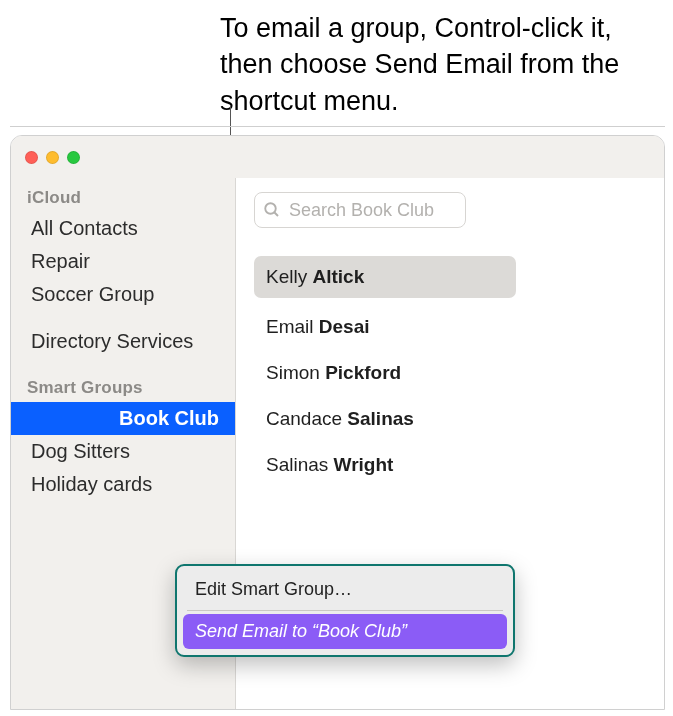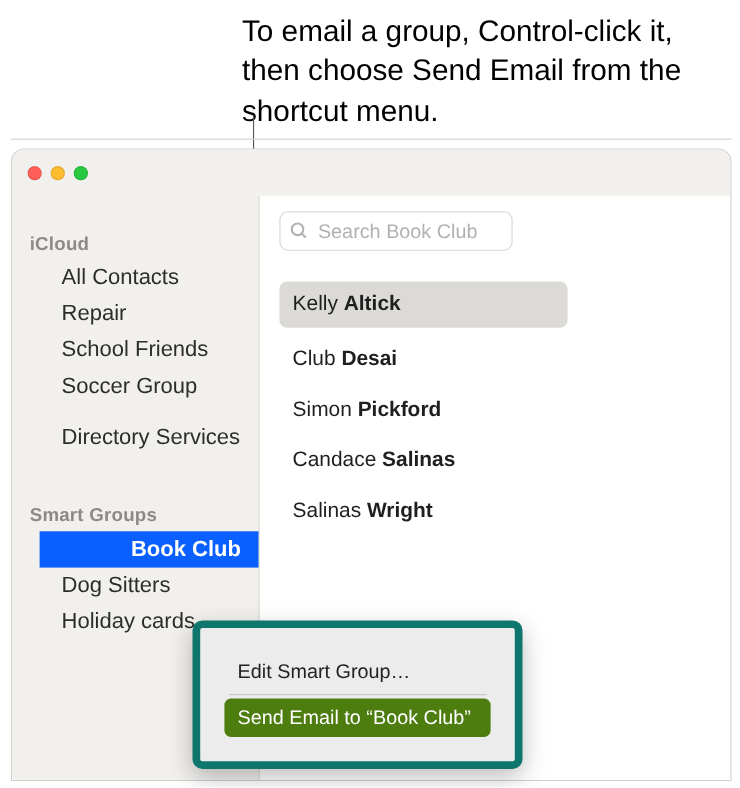--- a/index.html
+++ b/index.html
@@ -75,28 +75,26 @@
       font-size: 20px;
       color: #333;
       position: relative;
     }
     .section-header {
       font-size: 17px;
       color: #8c8a87;
       font-weight: 700;
       padding: 6px 16px 4px;
       letter-spacing: 0.2px;
-      margin-top: 24px;
     }
     .section-header.first { padding-top: 0; }
     .sb-item {
       padding: 5px 16px 5px 20px;
       cursor: default;
       color: #2c2c2c;
-      margin-left: 25px;
     }
     .sb-item.selected {
       background: #0a60ff;
       color: #fff;
       font-weight: 700;
       border-radius: 0;
       text-align: right;
     }
     .sb-section-gap { height: 14px; }
     .main {
@@ -136,43 +134,44 @@
     }
     .contact-row .ln { font-weight: 700; }
     .contact-row.selected {
       background: #dcdad7;
     }
     .contacts-gap { height: 4px; }
     .context-menu {
       position: absolute;
       left: 175px;
       top: 564px;
-      width: 300px;
+      width: 340px;
       background: #ececec;
-      border: 7px solid #0f766e;
+      border: 2px solid #0f766e;
       border-radius: 9px;
-      padding: 22px;
+      padding: 6px;
       box-shadow: 0 8px 22px rgba(0,0,0,0.25);
       z-index: 50;
     }
     .cm-item {
       padding: 7px 12px;
       font-size: 18px;
       color: #222;
       border-radius: 6px;
       cursor: default;
     }
     .cm-divider {
       height: 1px;
       background: #c9c7c4;
       margin: 3px 4px;
     }
     .cm-item.highlight {
-      background: #4d7c0f;
+      background: #8b5cf6;
       color: #fff;
+      font-style: italic;
     }
     
     .top-rule {
       position: absolute;
       left: 10px; right: 8px;
       top: 126px;
       height: 1px;
       background: #cfcfcf;
     }
   </style>
@@ -188,21 +187,20 @@
     <div class="traffic t-close"></div>
     <div class="traffic t-min"></div>
     <div class="traffic t-max"></div>
   </div>
   <div class="body">
     <div class="sidebar">
 
       <div class="section-header first">iCloud</div>
       <div class="sb-item">All Contacts</div>
       <div class="sb-item">Repair</div>
-      <div class="sb-item">School Friends</div>
       <div class="sb-item">Soccer Group</div>
 
       <div class="sb-section-gap"></div>
       <div class="sb-item">Directory Services</div>
 
       <div class="sb-section-gap"></div>
       <div class="section-header">Smart Groups</div>
       <div class="sb-item selected">Book Club</div>
       <div class="sb-item">Dog Sitters</div>
       <div class="sb-item">Holiday cards</div>
@@ -214,21 +212,21 @@
           <circle cx="10" cy="10" r="7"></circle>
           <line x1="20" y1="20" x2="15" y2="15"></line>
         </svg>
         <input class="search-input" placeholder="Search Book Club" style="">
       </div>
 
       <div id="contact-list">
           <div class="contact-row selected"><span>Kelly </span><span class="ln">Altick</span></div>
           <div class="contacts-gap"></div>
           <div class="contacts-gap"></div>
-          <div class="contact-row"><span>Club </span><span class="ln">Desai</span></div>
+          <div class="contact-row"><span>Email </span><span class="ln">Desai</span></div>
           <div class="contacts-gap"></div>
           <div class="contact-row"><span>Simon </span><span class="ln">Pickford</span></div>
           <div class="contacts-gap"></div>
           <div class="contact-row"><span>Candace </span><span class="ln">Salinas</span></div>
           <div class="contacts-gap"></div>
           <div class="contact-row"><span>Salinas </span><span class="ln">Wright</span></div>
         </div>
     </div>
   </div>
 </div>

